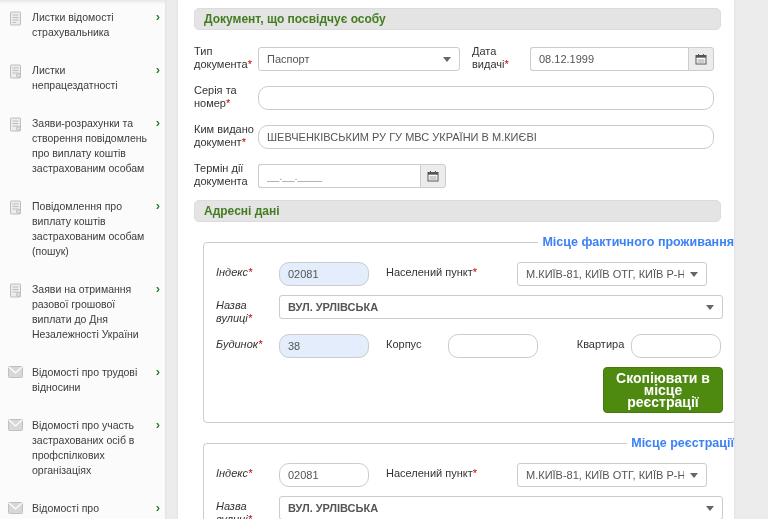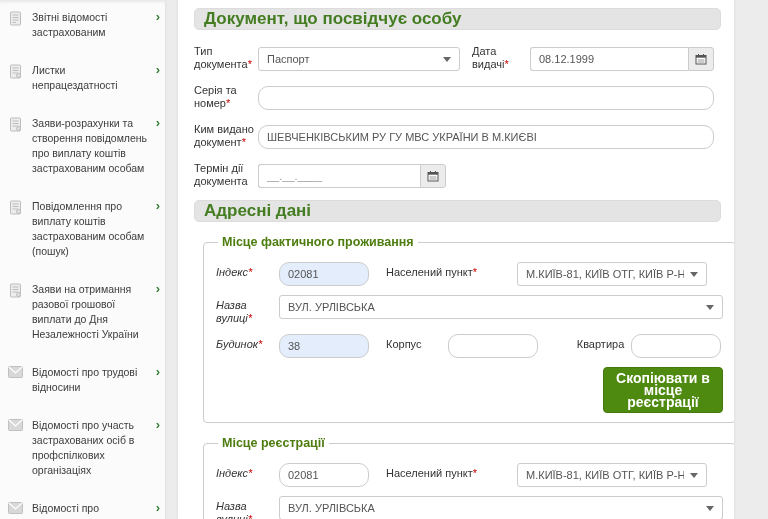--- a/index.html
+++ b/index.html
@@ -13,21 +13,21 @@
              padding:10px 5px 8px 8px; display:flex; flex-direction:column; gap:23px; overflow:hidden; }
   .side-item { display:flex; align-items:flex-start; cursor:pointer; }
   .side-icon { width:16px; flex:0 0 16px; margin-right:8px; margin-top:1px; }
   .side-label { flex:1; font-size:10.5px; line-height:15px; color:#3c3c3c; }
   .side-chevron { flex:0 0 12px; color:#2e7d32; font-weight:bold; font-size:13px; line-height:14px; text-align:right; }
 
   
   .main { position:absolute; left:178px; top:0; width:556px; height:519px; background:#fff;
           box-shadow:0 0 3px rgba(0,0,0,.08); padding:0 13px 0 16px; overflow:hidden; }
   .bar { height:22px; background:#e4e4e4; border:1px solid #dcdcdc; border-radius:5px;
-         line-height:20px; padding-left:9px; color:#447d21; font-weight:bold; font-size:17px; }
+         line-height:20px; padding-left:9px; color:#447d21; font-weight:bold; font-size:12px; }
   .bar-1 { margin-top:8px; }
   .bar-2 { margin-top:12px; }
 
   .frow { display:flex; align-items:flex-end; margin-top:10px; }
   .frow-1 { margin-top:12px; }
   .flabel { width:64px; flex:0 0 64px; padding-top:3px; line-height:13px; }
   .flabel-2 { width:58px; flex:0 0 58px; margin-left:12px; }
   .req { color:#c00000; }
 
   .inp { height:24px; border:1px solid #ccc; border-radius:10px; background:#fff;
@@ -46,29 +46,29 @@
   .addon { width:26px; height:24px; background:#ececec; border:1px solid #ccc; border-radius:0 3px 3px 0;
            display:flex; align-items:center; justify-content:center; cursor:pointer; }
 
   .w-doctype { width:202px; }
   .w-date { width:158px; }
   .w-wide { width:456px; }
   .w-term { width:162px; }
 
   
   fieldset { margin:13px 5px 0 9px; border:1px solid #ccc; border-radius:4px; padding:4px 12px 9px 12px; }
-  fieldset legend { font-size:12.5px; font-weight:bold; color:#4d7c0f; padding:0 4px; margin-left:2px; }
+  fieldset legend { font-size:12.5px; font-weight:bold; color:#3b82f6; padding:0 4px; margin-left:15px;text-align:right; }
   .fs-row { display:flex; align-items:flex-start; margin-top:9px; }
   .fs-label { width:63px; flex:0 0 63px; padding-top:4px; line-height:13px;font-style:italic; }
   .fs-label-mid { margin-left:17px; width:131px; flex:0 0 131px; padding-top:4px; }
   .fs-label-korpus { margin-left:17px; width:62px; flex:0 0 62px; padding-top:4px; }
   .fs-label-kvart { margin-left:32px; width:61px; flex:0 0 61px; padding-top:4px;text-align:center; }
   .w-index { width:90px; }
   .w-settl { width:190px; }
-  .w-street { width:444px; }
+  .w-street { width:444px;font-weight:bold; }
   .w-small { width:90px; }
 
   .btn-row { display:flex; justify-content:flex-end; margin-top:9px; }
   .copy-btn { width:120px; min-height:34px; background:#4f8a10; border:1px solid #447a0c; border-radius:4px;
               color:#fff; font-family:"Liberation Sans", sans-serif; font-weight:bold; font-size:14px;
               line-height:12px; padding:4px 6px; cursor:pointer; }
 </style>
 </head>
 <body>
 
@@ -79,21 +79,21 @@
     <div class="side-item">
       <span class="side-icon">
         <svg width="15" height="15" viewBox="0 0 15 15">
             <rect x="2.5" y="1" width="10" height="13" rx="1" fill="#ededed" stroke="#bdbdbd"></rect>
             <line x1="4.5" y1="4" x2="10.5" y2="4" stroke="#bdbdbd"></line>
             <line x1="4.5" y1="6.5" x2="10.5" y2="6.5" stroke="#bdbdbd"></line>
             <line x1="4.5" y1="9" x2="10.5" y2="9" stroke="#bdbdbd"></line>
             <line x1="4.5" y1="11.5" x2="8" y2="11.5" stroke="#bdbdbd"></line>
           </svg>
       </span>
-      <span class="side-label">Звітні відомості застрахованим</span>
+      <span class="side-label">Листки відомості страхувальника</span>
       <span class="side-chevron">›</span>
     </div>
 
     <div class="side-item">
       <span class="side-icon">
         <svg width="15" height="15" viewBox="0 0 15 15">
             <rect x="2.5" y="1" width="10" height="13" rx="1" fill="#ededed" stroke="#bdbdbd"></rect>
             <line x1="4.5" y1="4" x2="10.5" y2="4" stroke="#bdbdbd"></line>
             <line x1="4.5" y1="6.5" x2="10.5" y2="6.5" stroke="#bdbdbd"></line>
             <line x1="4.5" y1="9" x2="10.5" y2="9" stroke="#bdbdbd"></line>

